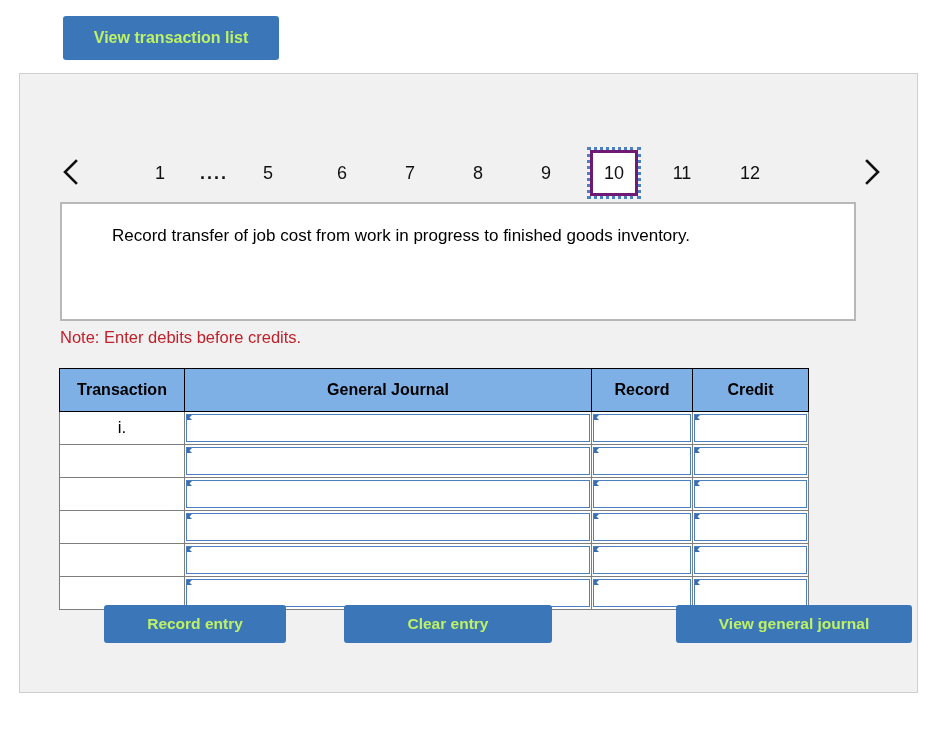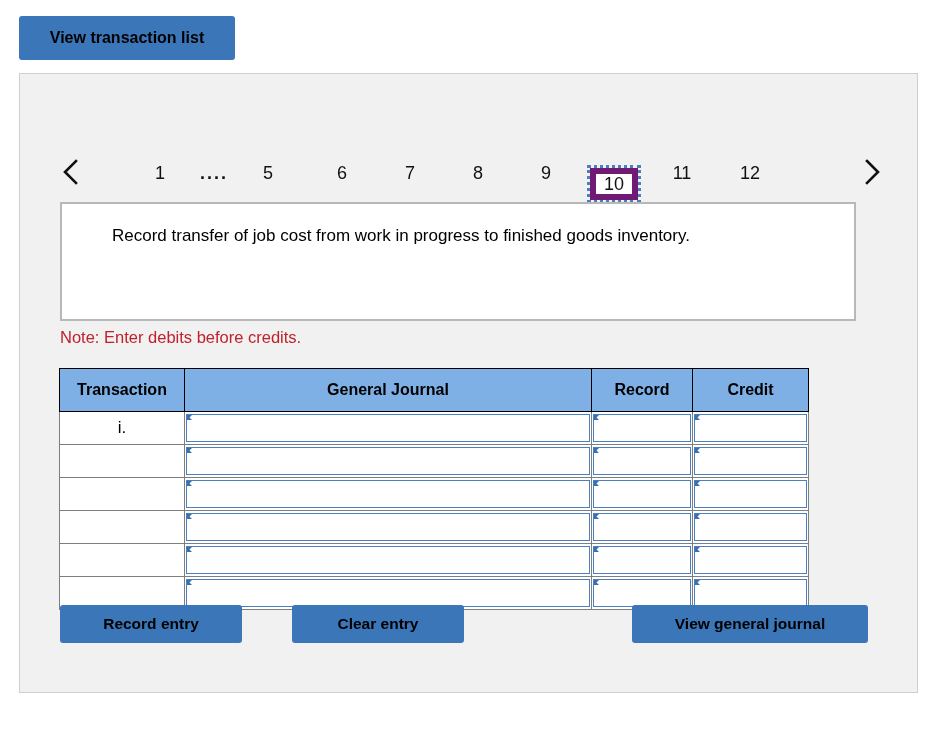--- a/index.html
+++ b/index.html
@@ -13,31 +13,32 @@
     position: relative;
     width: 952px;
     height: 742px;
     background: #ffffff;
     overflow: hidden;
   }
 
   
   .btn-blue {
     background: #3b77b8;
-    color: #000000;
+    color: #bef264;
     border: none;
     border-radius: 3px;
     font-family: "Liberation Sans", sans-serif;
     font-weight: bold;
     cursor: pointer;
     padding: 0;
     display: flex;
     align-items: center;
     justify-content: center;
     line-height: 1;
+    margin-left: 44px;
   }
   #view-transaction-list {
     position: absolute;
     left: 19px;
     top: 16px;
     width: 216px;
     height: 44px;
     font-size: 16px;
   }
 
@@ -100,25 +101,25 @@
     align-items: center;
     justify-content: center;
     font-size: 18px;
     color: #111111;
     cursor: pointer;
     background: transparent;
     border: none;
   }
   .ptab.sel {
     background: #ffffff;
-    border: 6px solid #701a75;
+    border: 3px solid #701a75;
     outline: 3px dotted #4a80c0;
     outline-offset: 0px;
-    top: 24px;
-    height: 32px;
+    top: 6px;
+    height: 46px;
   }
   .ptab.dots {
     letter-spacing: 2px;
     font-weight: bold;
   }
 
   
   #desc-box {
     position: absolute;
     left: 40px;
@@ -234,21 +235,21 @@
     overflow: hidden;
   }
 
   
   .bbtn {
     position: absolute;
     height: 38px;
     font-size: 15.5px;
   }
   #record-entry      { left: 40px;  top: 531px; width: 182px; }
-  #clear-entry       { left: 272px; top: 531px; width: 172px; }
+  #clear-entry       { left: 280px; top: 531px; width: 208px; }
   #view-gen-journal  { left: 612px; top: 531px; width: 236px; }
 </style>
 </head>
 <body>
 
 <div id="root">
 
   <button id="view-transaction-list" class="btn-blue">View transaction list</button>
 
   <div id="panel">

